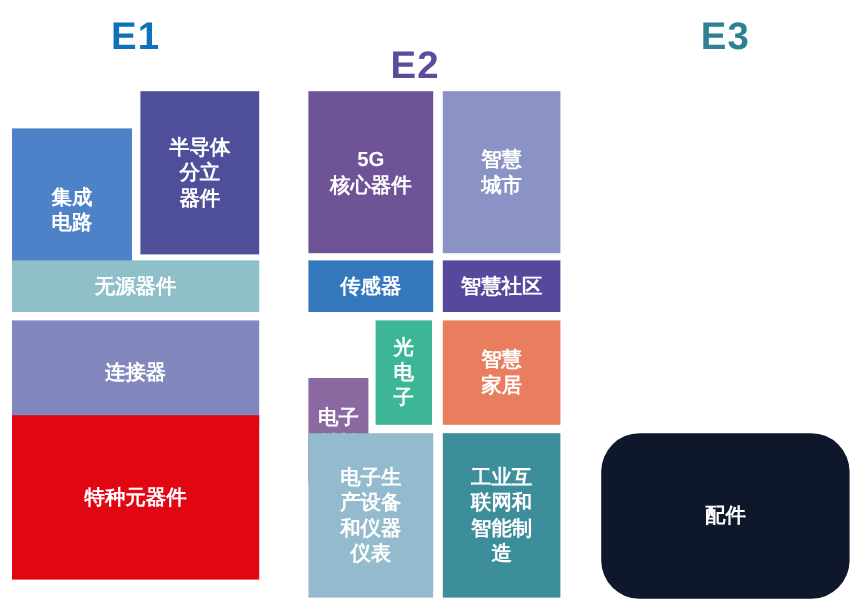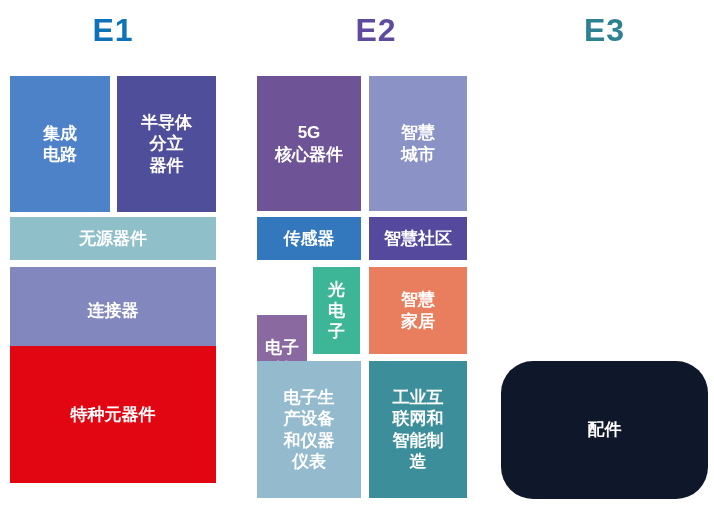--- a/index.html
+++ b/index.html
@@ -5,21 +5,21 @@
   html, body { margin:0; padding:0; background:#ffffff; }
   body { font-family:"Liberation Sans","DejaVu Sans",sans-serif; }
   .canvas { position:relative; width:714px; height:508px; background:#ffffff; overflow:hidden; }
 
   .hall-title {
     position:absolute; top:12px; height:44px;
     font-size:32px; font-weight:bold; text-align:center;
     letter-spacing:1px;
   }
   #title-e1 { left:10px;  width:206px; }
-  #title-e2 { left:271px; width:210px; }
+  #title-e2 { left:241px; width:210px;margin-top:24px; }
   #title-e3 { left:501px; width:207px; }
 
   .block {
     position:absolute; display:flex; align-items:center; justify-content:center;
     text-align:center; color:#ffffff; font-weight:bold;
     font-size:17px; line-height:1.25; white-space:pre-line;
   }
 
   
   #b-e1-ic   { left:10px;  top:76px;  width:100px; height:136px; }
@@ -57,21 +57,21 @@
 </style>
 </head>
 <body>
 
 <div class="canvas">
 
   <div class="hall-title" id="title-e1" style="color: rgb(14, 114, 184);">E1</div>
   <div class="hall-title" id="title-e2" style="color: rgb(95, 75, 158);">E2</div>
   <div class="hall-title" id="title-e3" style="color: rgb(46, 128, 147);">E3</div>
 
-  <div class="block" id="b-e1-ic" style="background-color: rgb(78, 130, 200);">集成
+  <div class="block" id="b-e1-ic" style="background-color: rgb(78, 130, 200); margin-top: 31px;">集成
 电路</div>
   <div class="block" id="b-e1-semi" style="background-color: rgb(79, 78, 155);">半导体
 分立
 器件</div>
   <div class="block" id="b-e1-conn" style="background-color: rgb(130, 136, 190);">连接器</div>
   <div class="block" id="b-e1-pass" style="background-color: rgb(143, 191, 201);">无源器件</div>
   <div class="block" id="b-e1-spec" style="background-color: rgb(226, 6, 19);">特种元器件</div>
 
   <div class="block" id="b-e2-5g" style="background-color: rgb(111, 83, 151);">5G
 核心器件</div>

